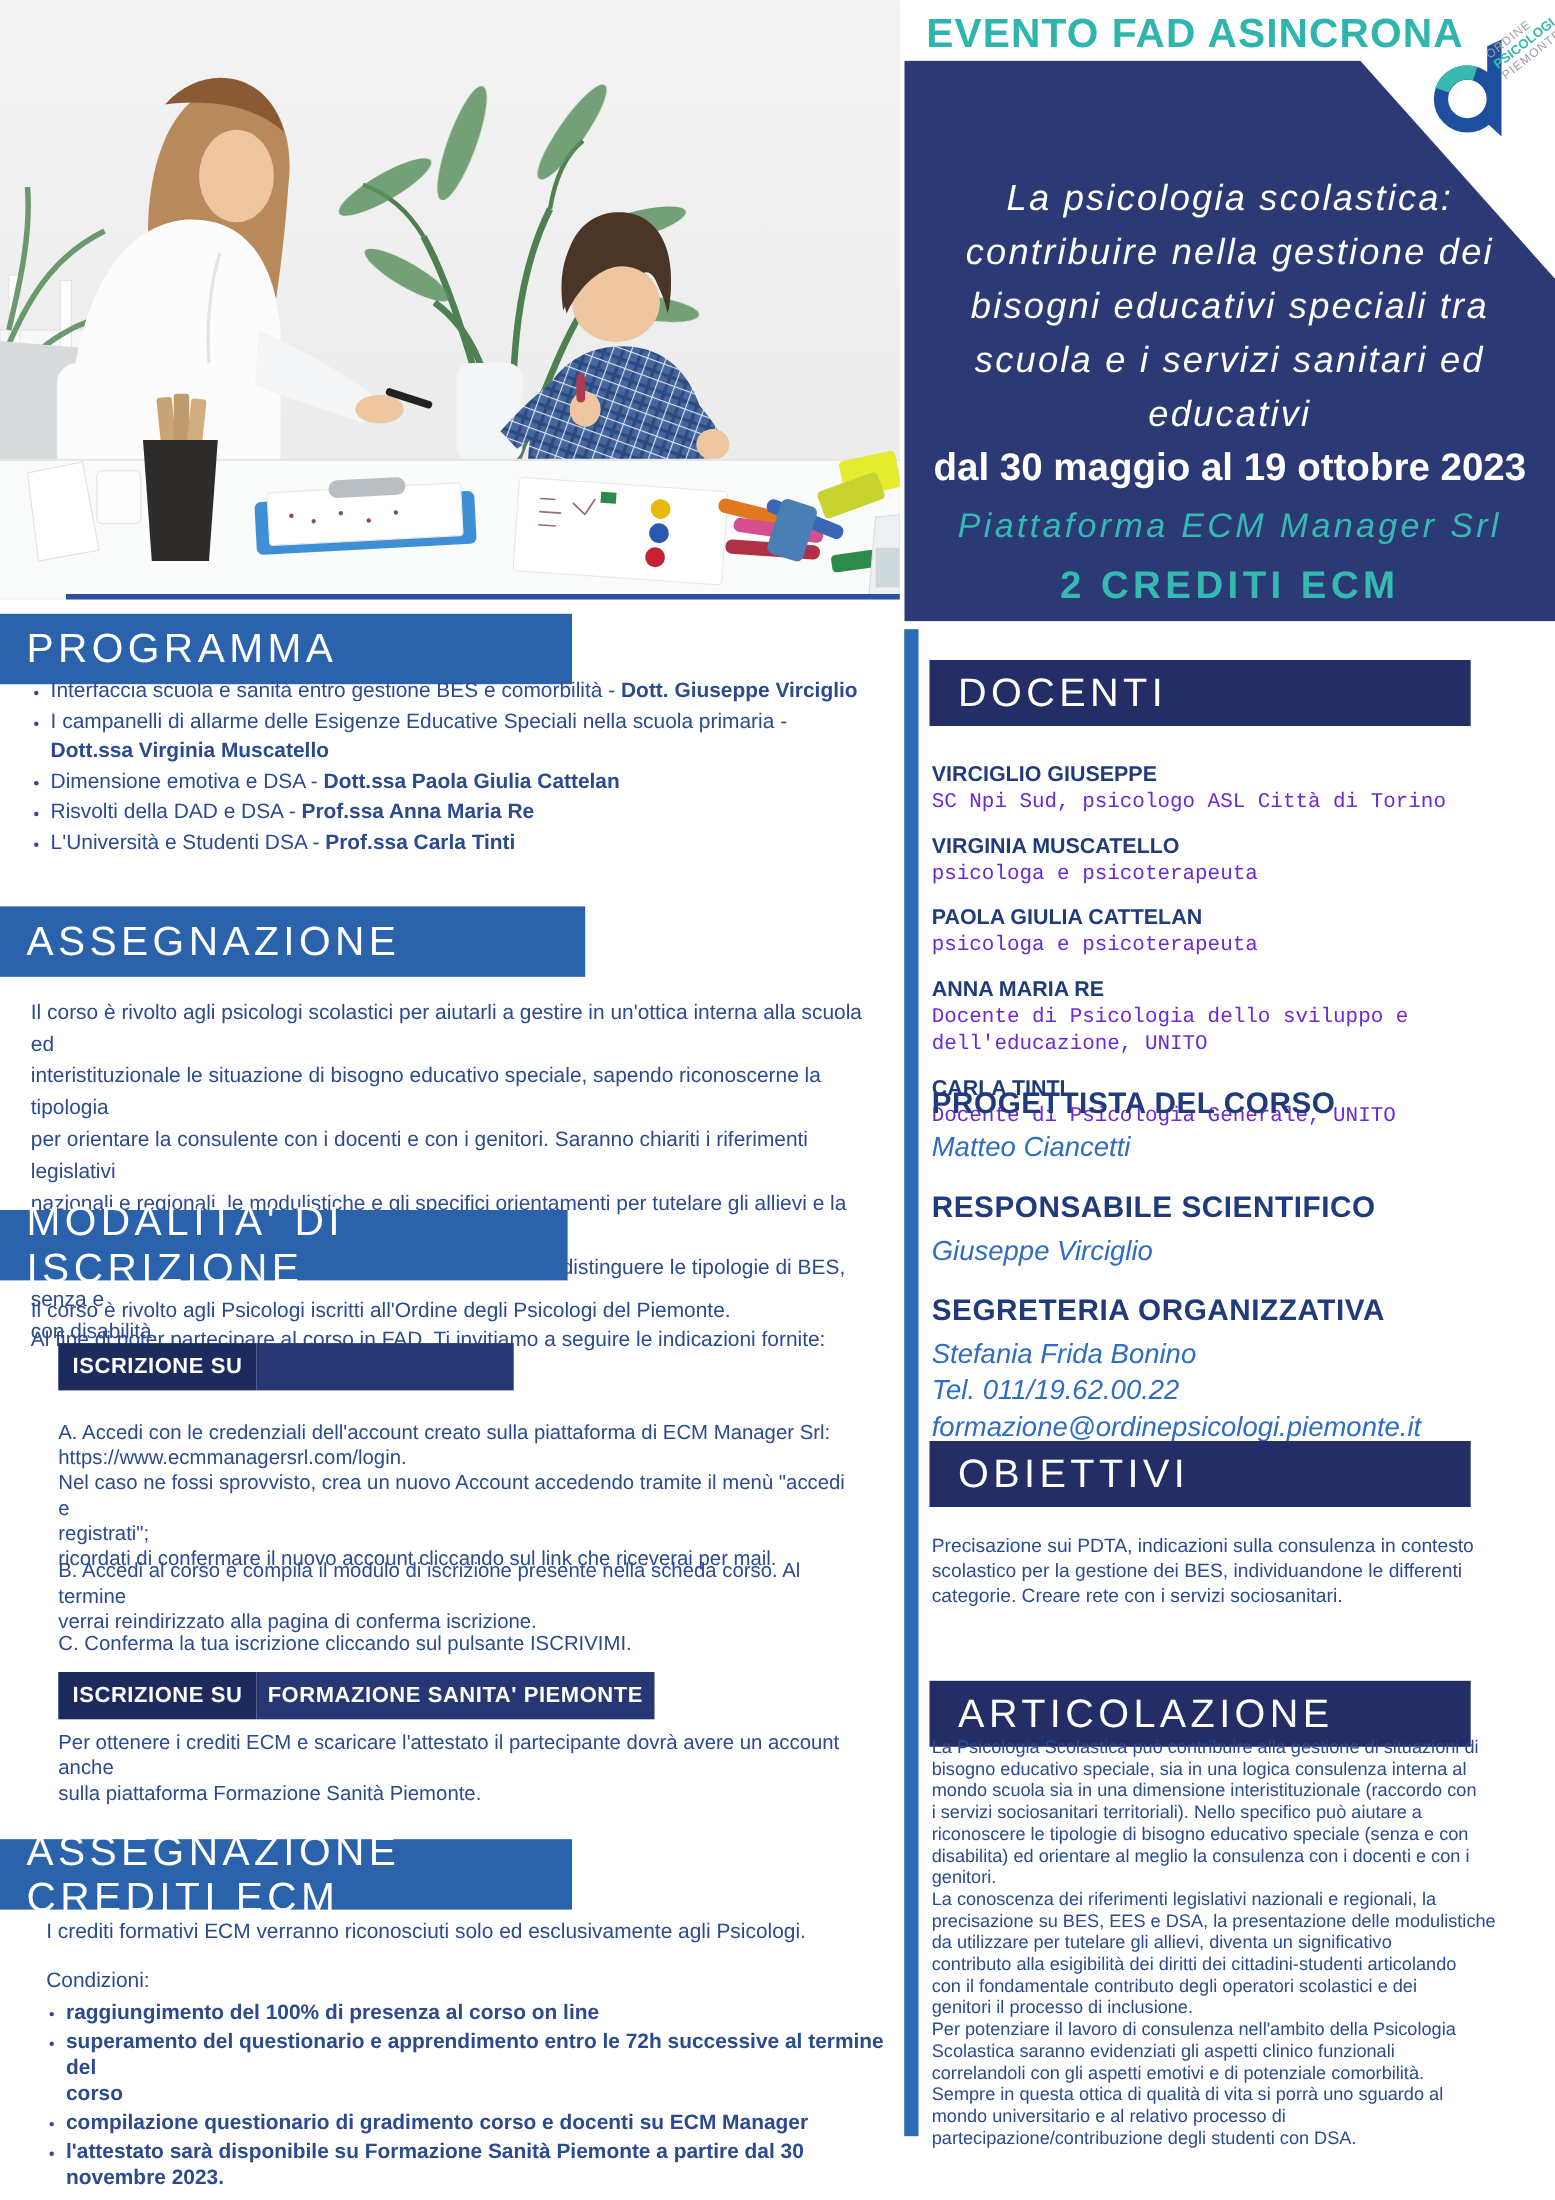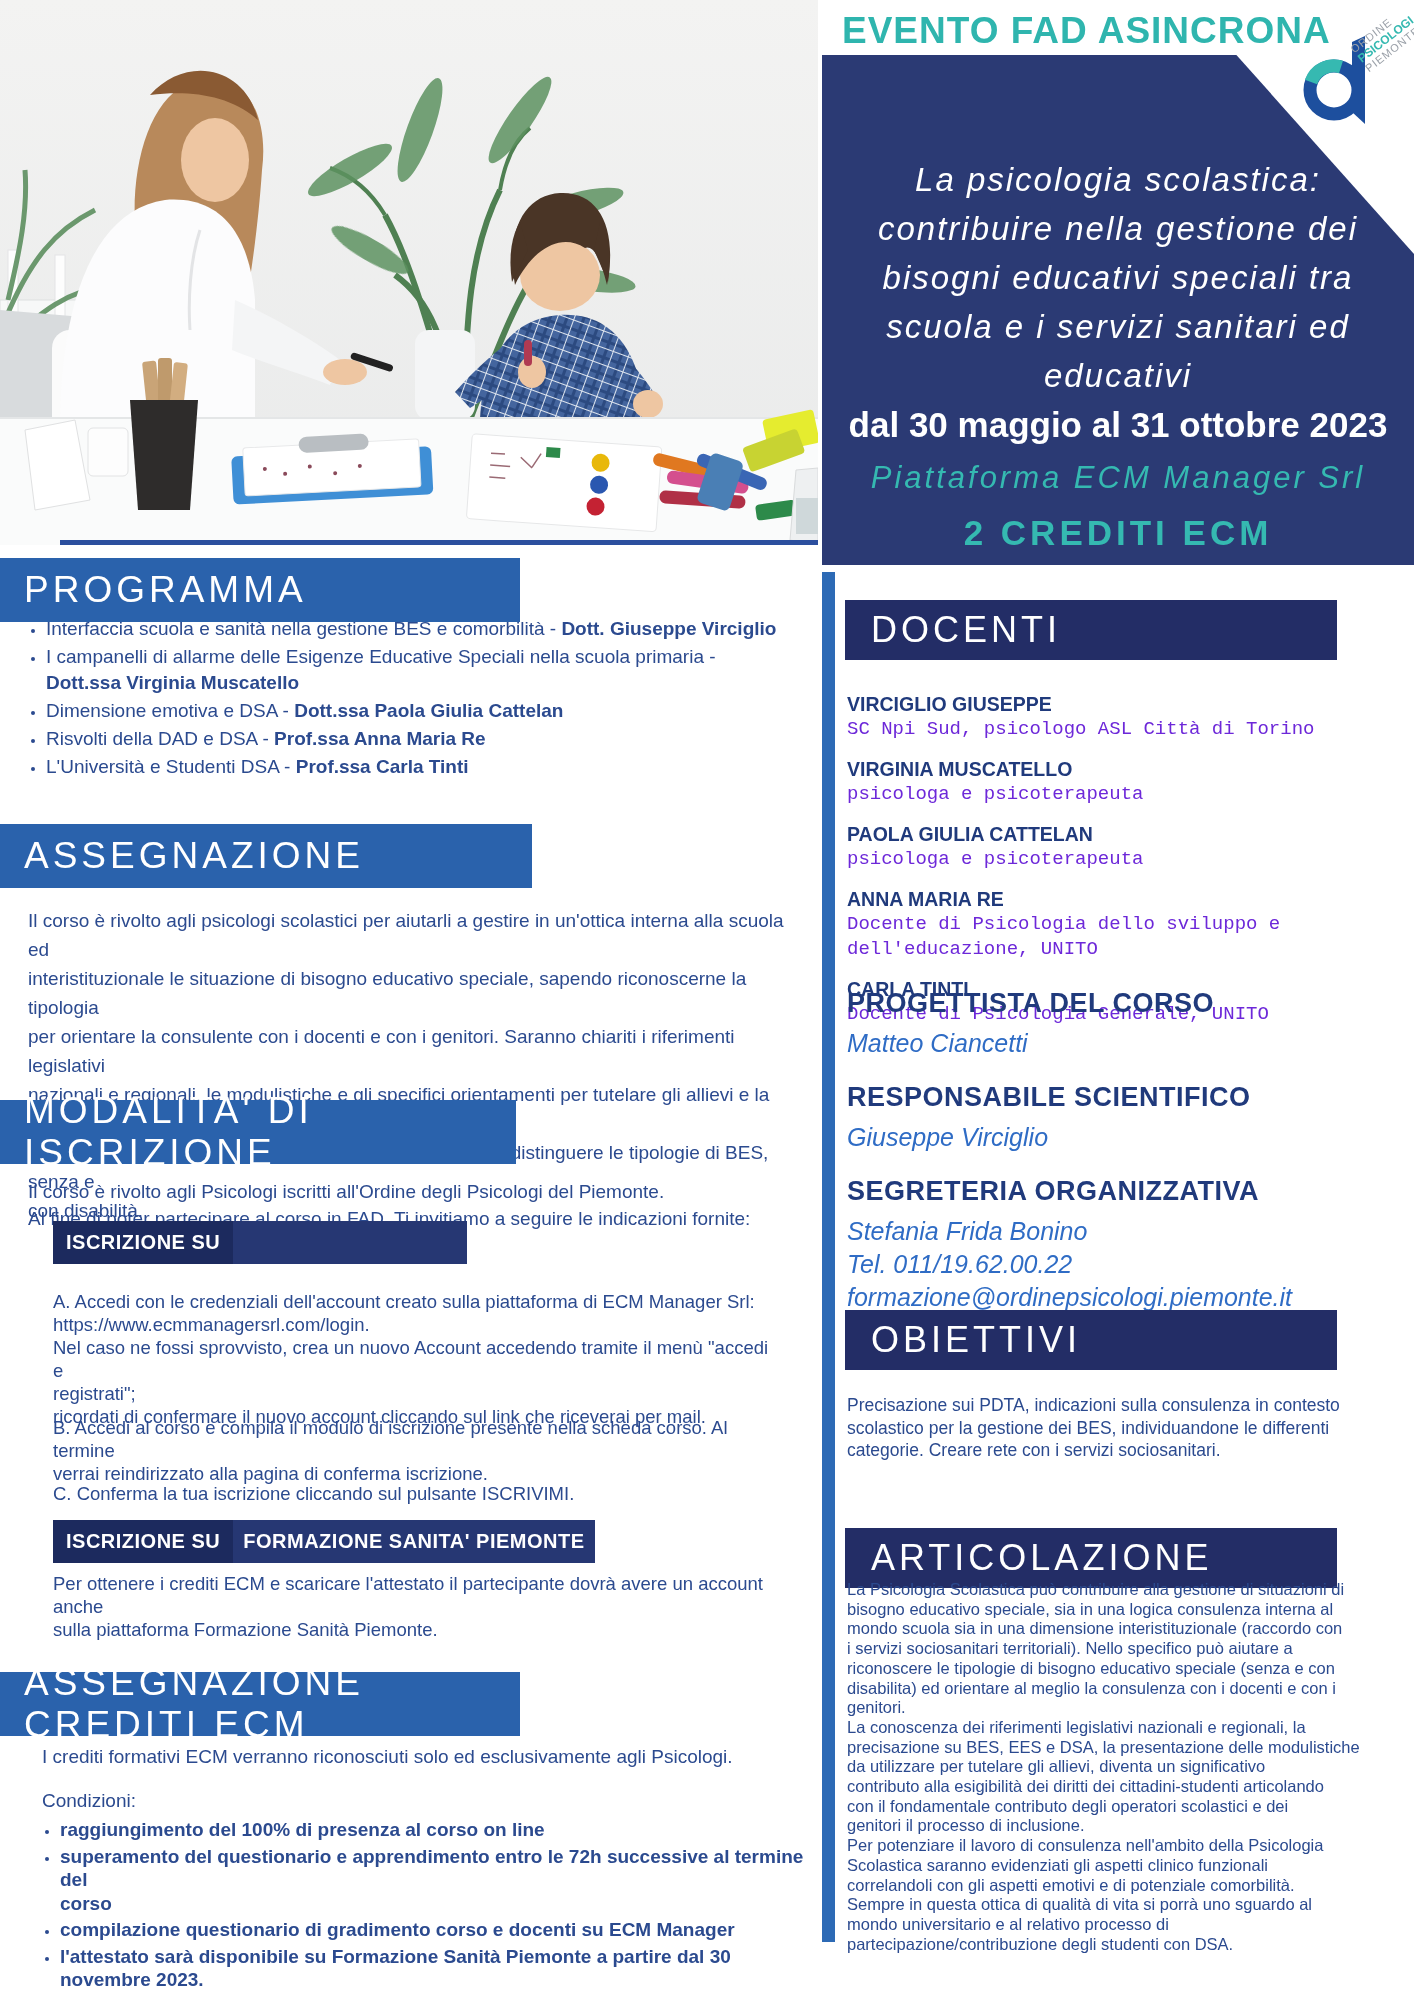--- a/index.html
+++ b/index.html
@@ -219,21 +219,21 @@
 <div class="abs" id="photo-underline"></div>
 
 <div class="abs" id="badge">EVENTO FAD ASINCRONA</div>
 
 <div class="abs" id="hero">
   <div id="hero-title" class="pre">La psicologia scolastica:
 contribuire nella gestione dei
 bisogni educativi speciali tra
 scuola e i servizi sanitari ed
 educativi</div>
-  <div id="hero-date">dal 30 maggio al 31 ottobre 2023</div>
+  <div id="hero-date">dal 30 maggio al 19 ottobre 2023</div>
   <div id="hero-platform">Piattaforma ECM Manager Srl</div>
   <div id="hero-credits">2 CREDITI ECM</div>
 </div>
 
 <div class="abs" id="logo">
   <svg width="118" height="130" viewBox="0 0 118 130">
     <g>
       <circle cx="38" cy="78" r="24" fill="none" stroke="#1d4f9e" stroke-width="13"></circle>
       <path d="M 15 70 A 24 24 0 0 1 45 55" fill="none" stroke="#36b9b1" stroke-width="13"></path>
       <path d="M56 30 L69 24 L69 112 L56 100 Z" fill="#1d4f9e"></path>
@@ -244,21 +244,21 @@
       <text x="64" y="54" font-size="11" fill="#9aa0a8" letter-spacing="1">PIEMONTE</text>
     </g>
   </svg>
 </div>
 
 <div class="abs lbar" id="bar-programma">
   <span>PROGRAMMA</span>
 </div>
 
 <ul class="abs blist body-blue" id="program-list">
-  <li class="pre"><span>Interfaccia scuola e sanità nella gestione BES e comorbilità - </span><strong>Dott. Giuseppe Virciglio</strong></li>
+  <li class="pre"><span>Interfaccia scuola e sanità entro gestione BES e comorbilità - </span><strong>Dott. Giuseppe Virciglio</strong></li>
   <li class="pre"><span>I campanelli di allarme delle Esigenze Educative Speciali nella scuola primaria -
 </span><strong>Dott.ssa Virginia Muscatello</strong></li>
   <li class="pre"><span>Dimensione emotiva e DSA - </span><strong>Dott.ssa Paola Giulia Cattelan</strong></li>
   <li class="pre"><span>Risvolti della DAD e DSA - </span><strong>Prof.ssa Anna Maria Re</strong></li>
   <li class="pre"><span>L'Università e Studenti DSA - </span><strong>Prof.ssa Carla Tinti</strong></li>
 </ul>
 
 <div class="abs lbar" id="bar-presentazione">
   <span>ASSEGNAZIONE</span>
 </div>

